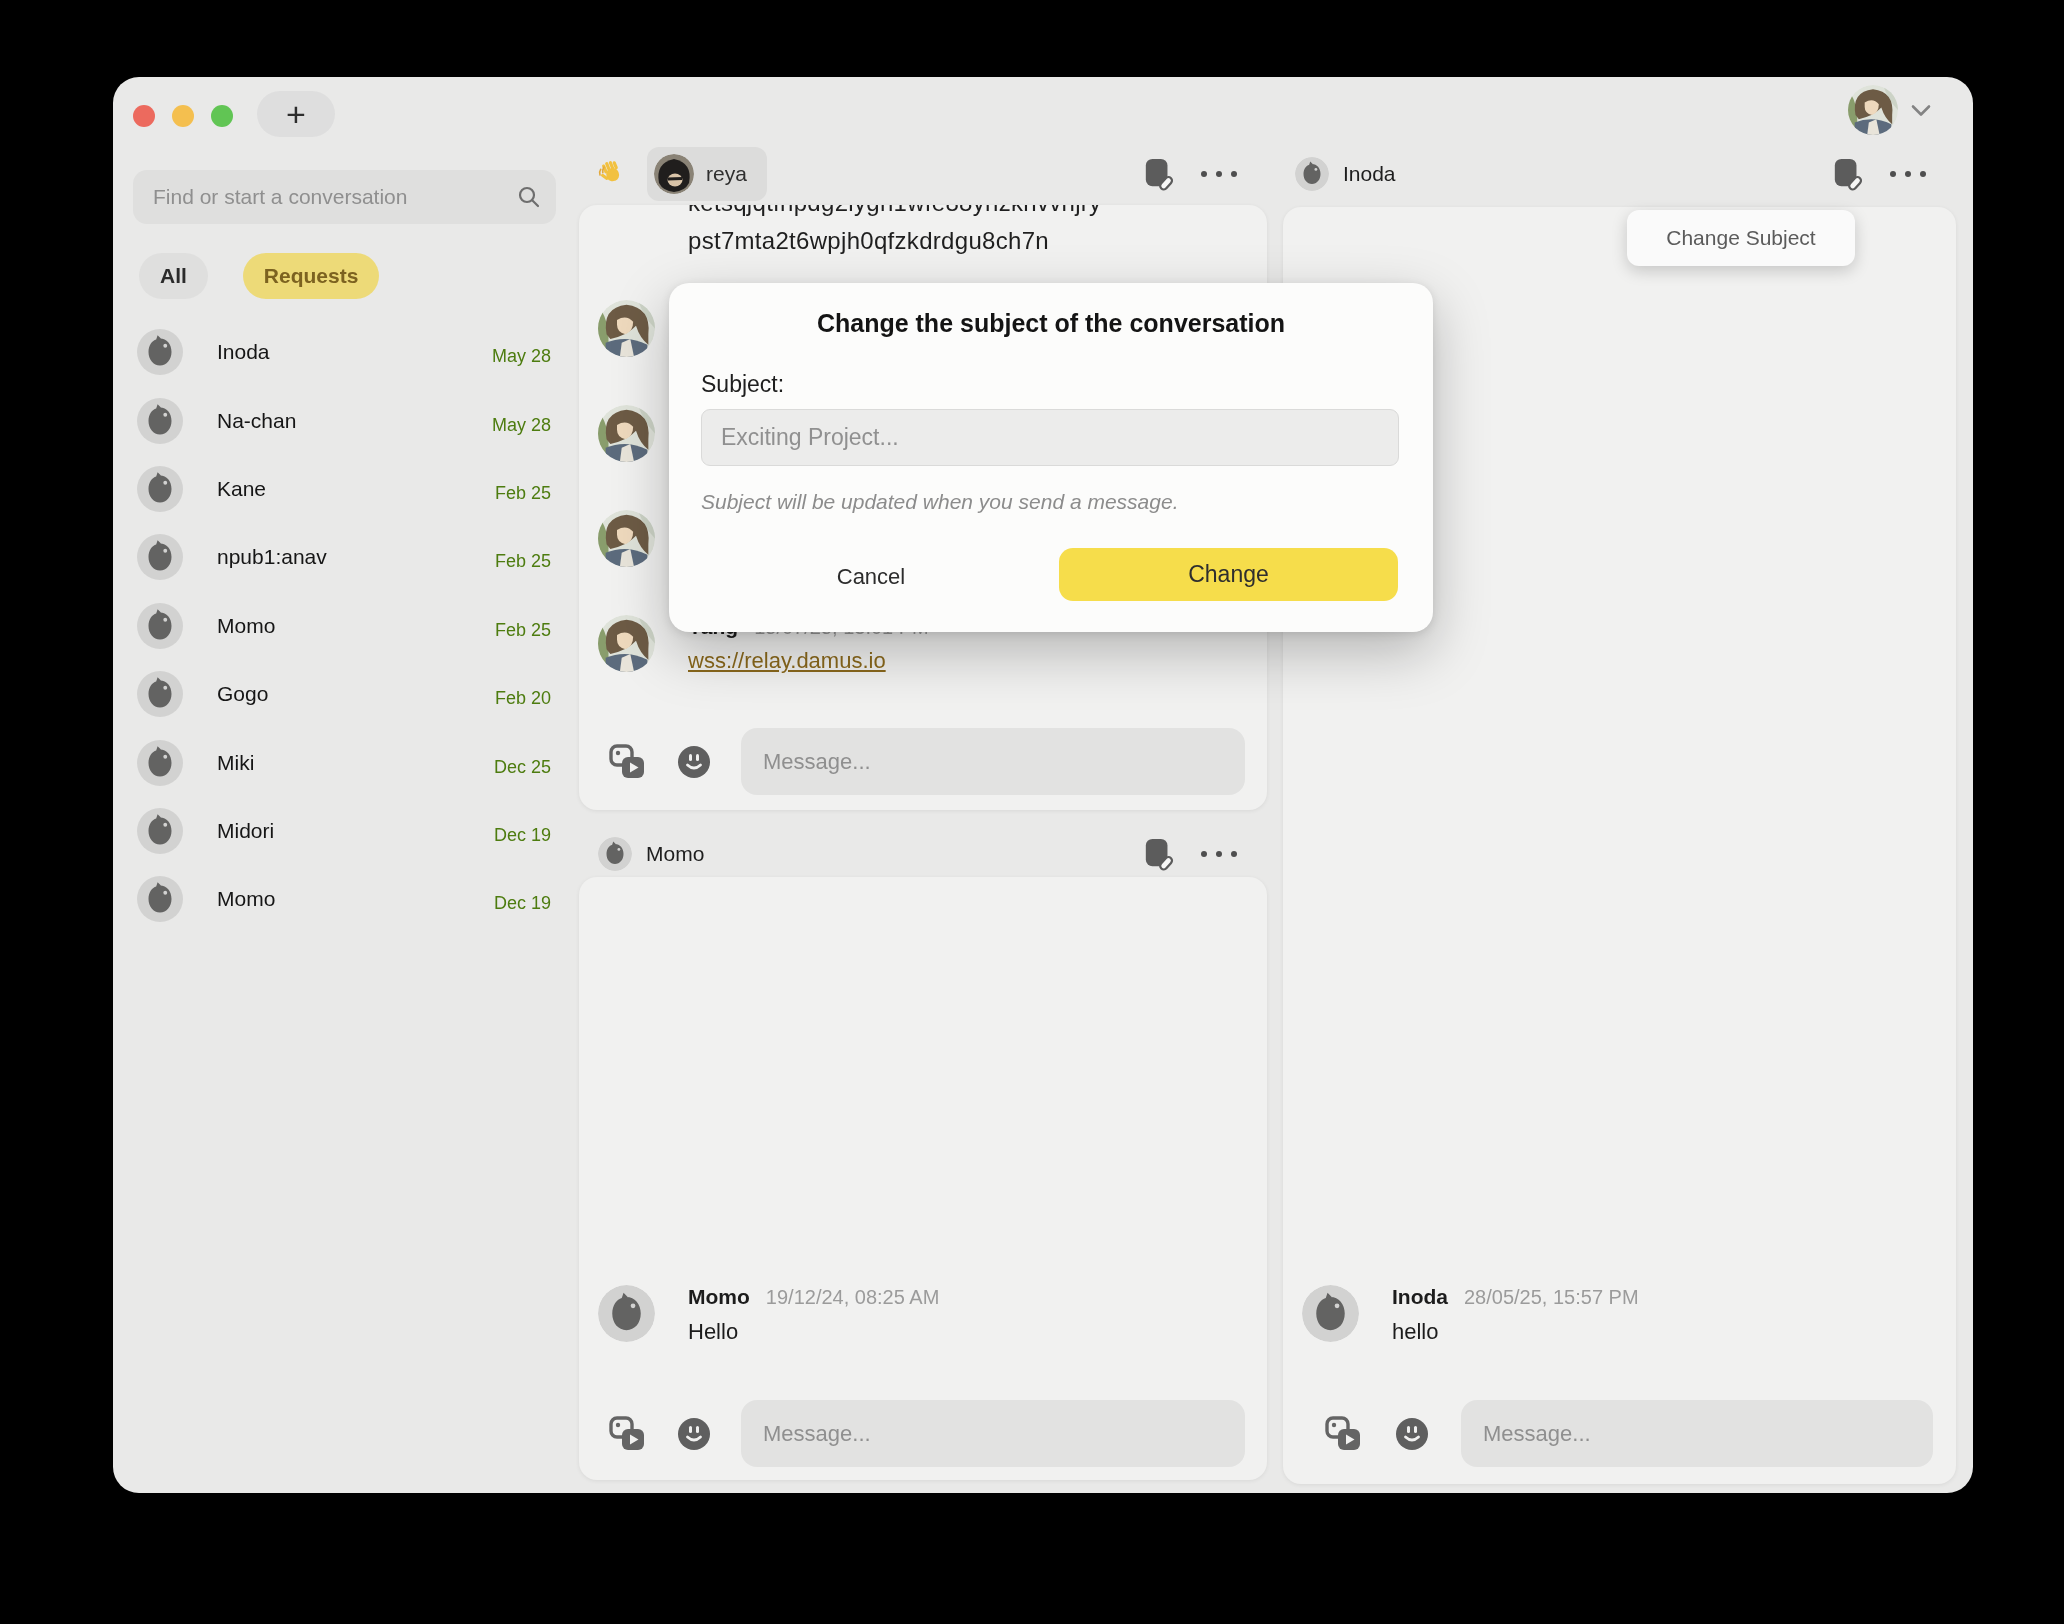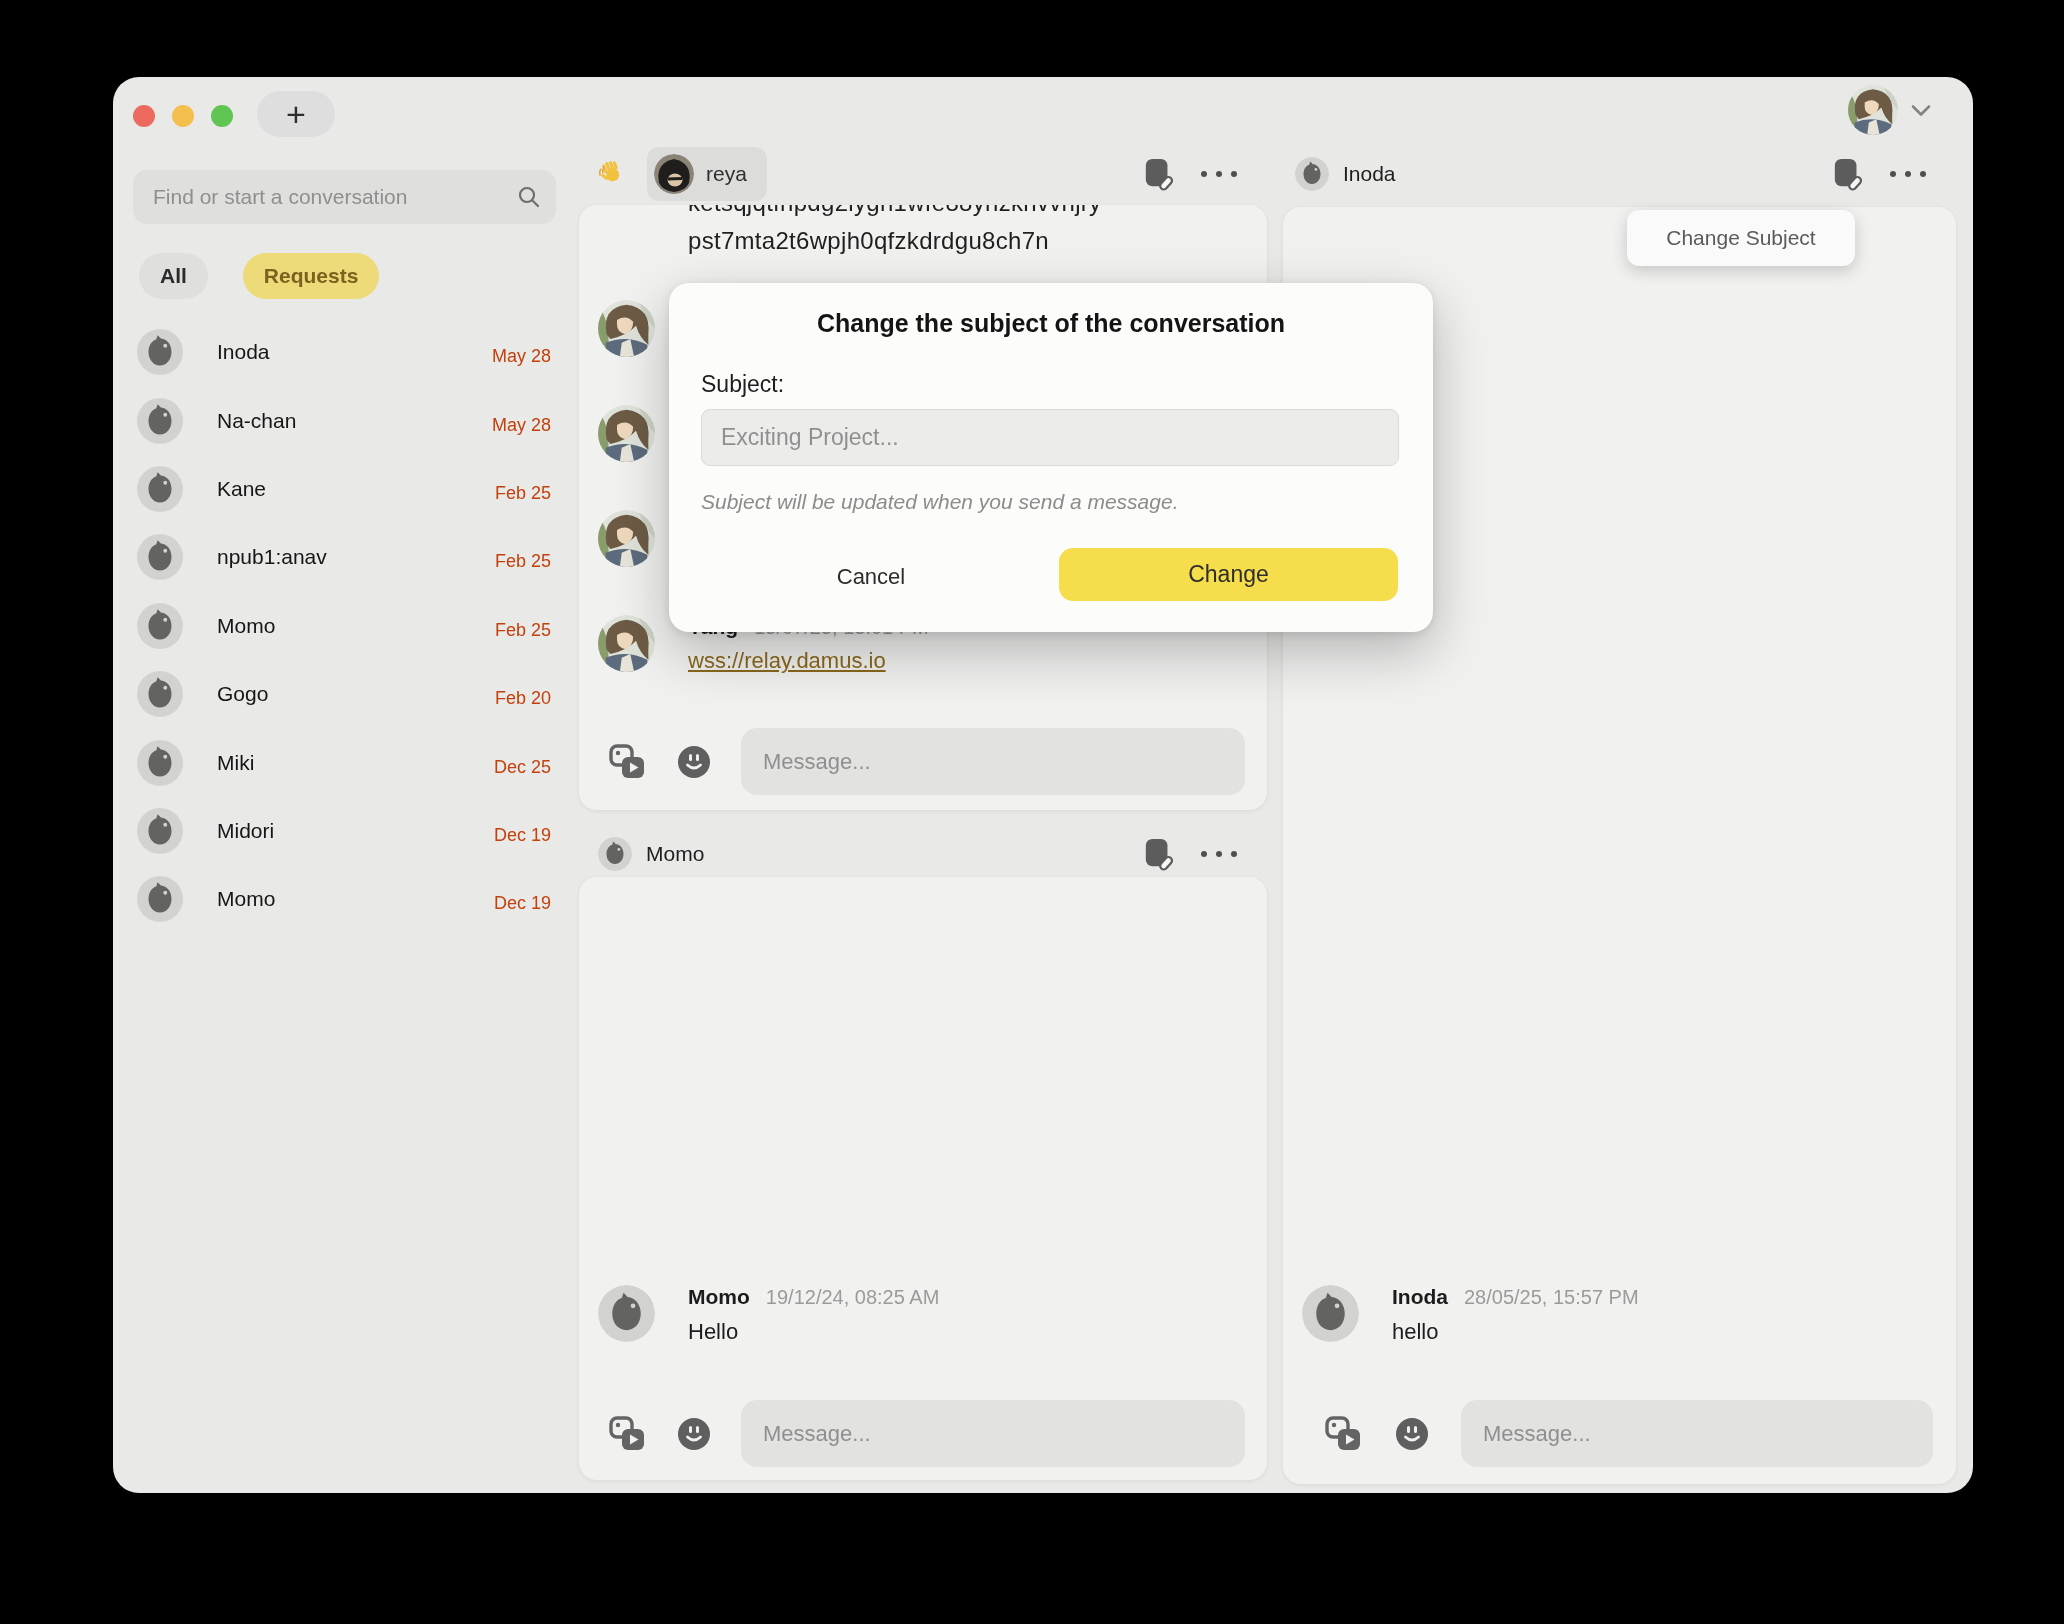--- a/index.html
+++ b/index.html
@@ -26,21 +26,21 @@
   .search input::placeholder { color:#8f8f8f; }
   .tabs { position:absolute; left:26px; top:176px; display:flex; gap:35px; }
   .tab { height:46px; border-radius:23px; display:flex; align-items:center; justify-content:center;
          padding:0 21px; font-size:21px; font-weight:700; }
   .tab.all { background:#dfdfde; color:#2b2b2b; }
   .tab.requests { background:#edda78; color:#7c6220; }
   .conv-list { position:absolute; left:20px; top:241px; width:420px; }
   .conv-row { position:relative; height:68.4px; display:flex; align-items:center; }
   .conv-avatar { width:46px; height:46px; margin-left:4px; flex:none; }
   .conv-name { margin-left:34px; font-size:21px; color:#161616; }
-  .conv-date { position:absolute; right:2px; font-size:18px; color:#c2410c;margin-top:9px; }
+  .conv-date { position:absolute; right:2px; font-size:18px; color:#4d7c0f;margin-top:9px; }
 
   
   .chat-header { position:absolute; height:54px; display:flex; align-items:center; }
   .hdr-icons { margin-left:auto; display:flex; align-items:center; gap:26px; padding-right:30px; }
   .icon-note { width:32px; height:34px; }
   .icon-dots { display:flex; gap:9px; }
   .icon-dots span { width:6px; height:6px; border-radius:50%; background:#4f4f4f; }
   .peer-pill { display:flex; align-items:center; gap:12px; background:#dcdcdb; border-radius:12px;
                height:54px; padding:0 20px 0 7px; font-size:21px; color:#2f2f2f; }
   .peer-pill .av { width:40px; height:40px; border-radius:50%; overflow:hidden; }

